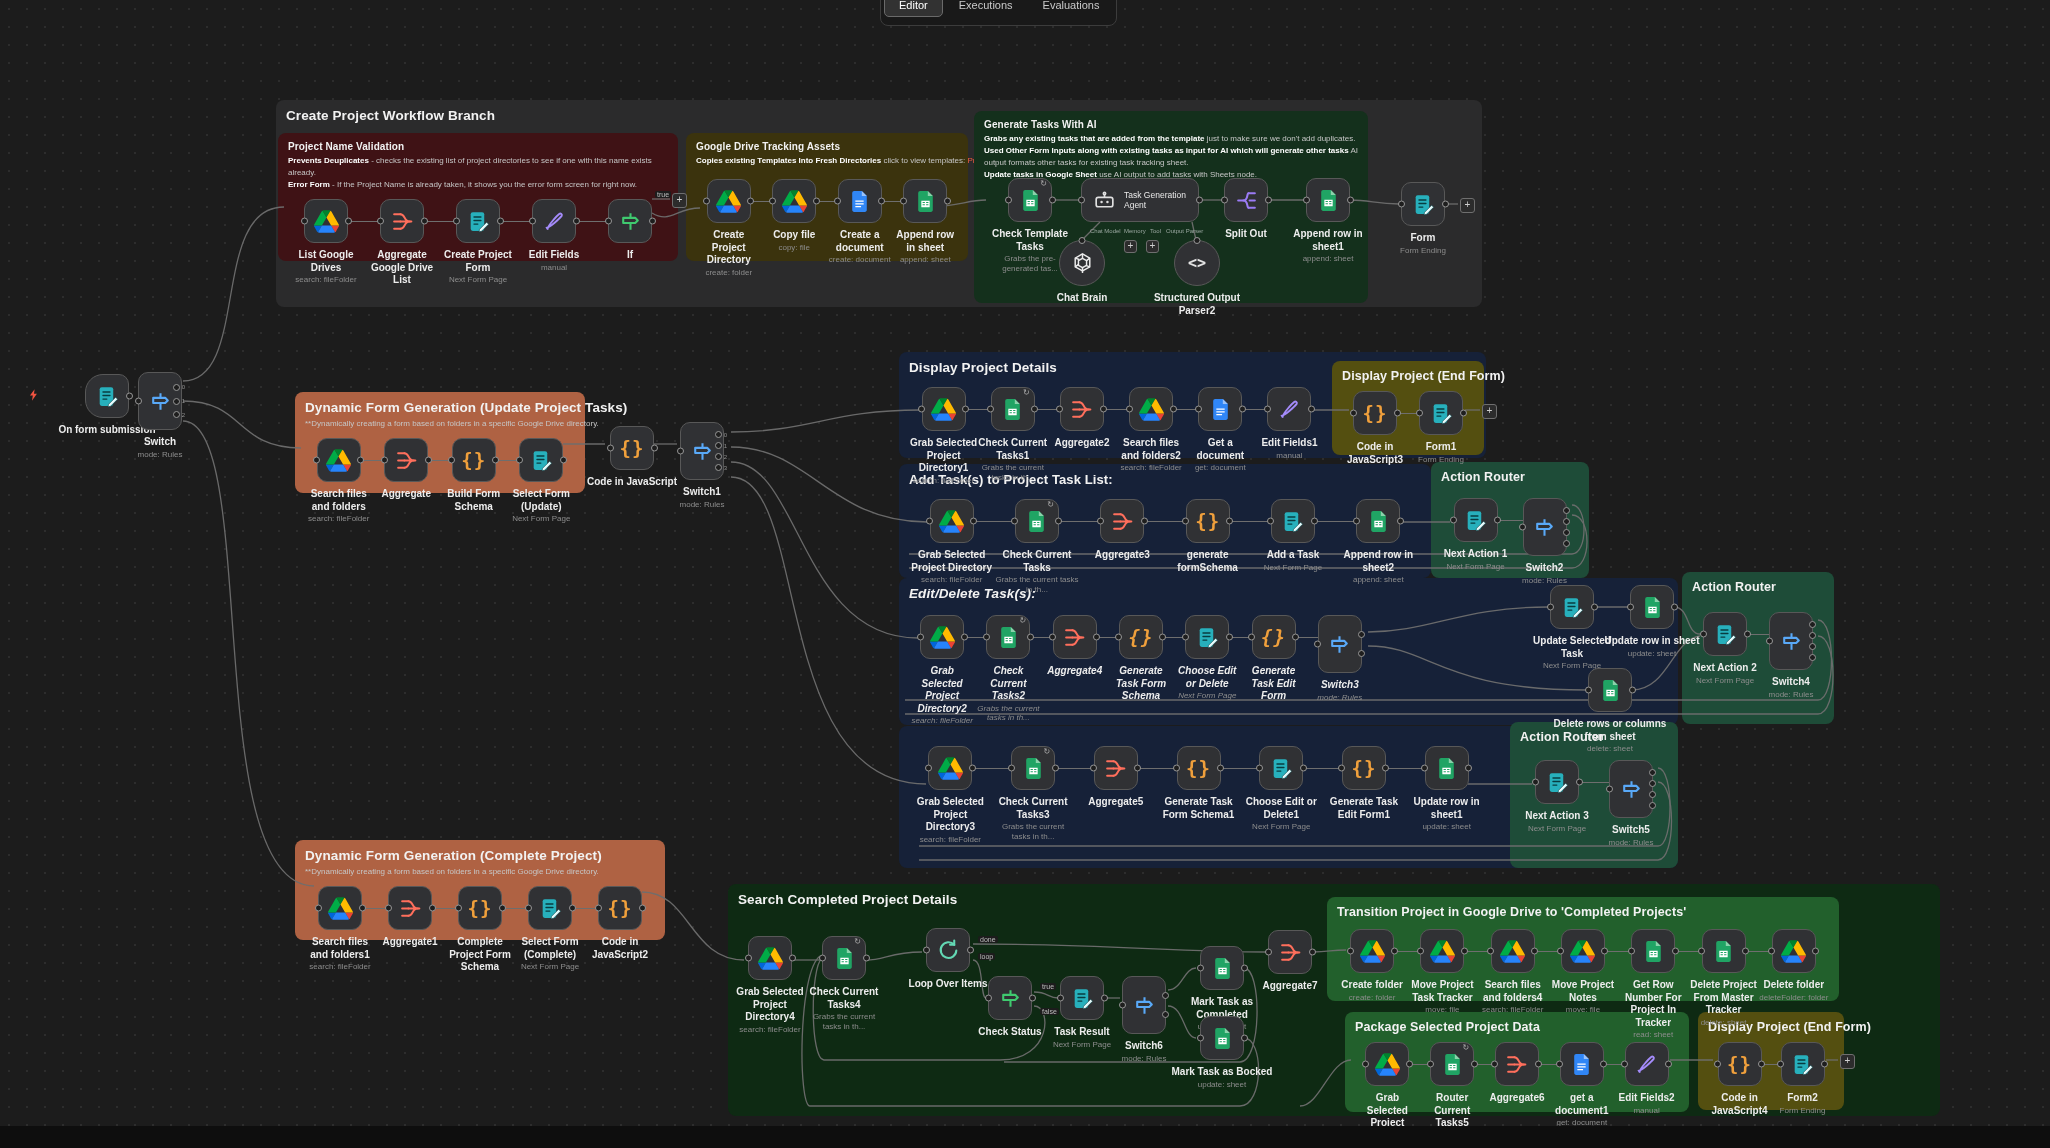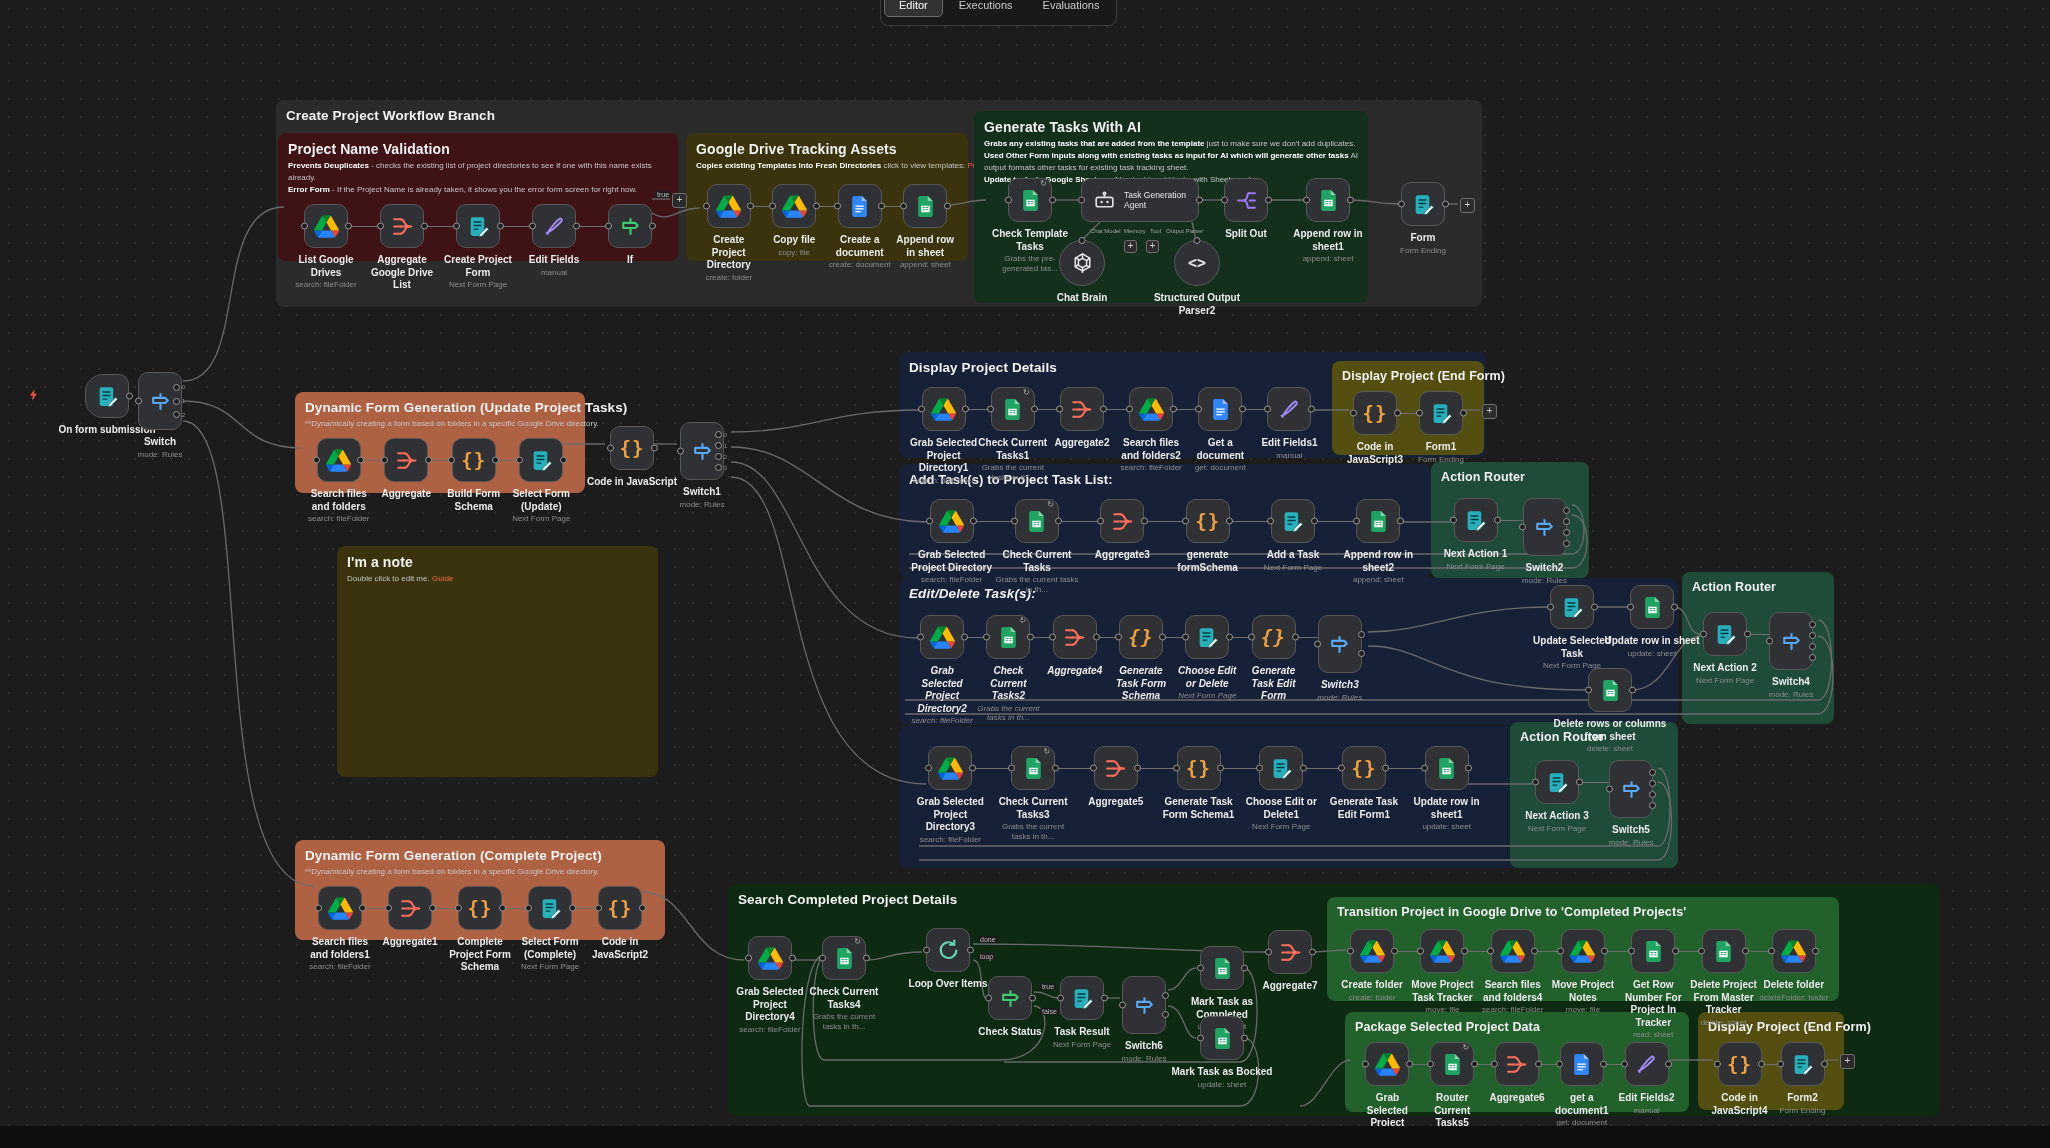--- a/index.html
+++ b/index.html
@@ -3,21 +3,21 @@
 <meta charset="utf-8">
 <style>
   html,body{margin:0;padding:0;background:#141414;}
   #canvas{position:relative;width:2050px;height:1148px;overflow:hidden;
     background-color:#1c1c1c;
     background-image:radial-gradient(#2d2d2d 1px, transparent 1.2px);
     background-size:18px 18px;
     font-family:"Liberation Sans", sans-serif;color:#ddd;}
   .wires{position:absolute;left:0;top:0;z-index:1;pointer-events:none;}
   .sec{position:absolute;border-radius:8px;padding:8px 10px;box-sizing:border-box;}
-  .sec h3{margin:0;font-size:14px;font-weight:700;color:#f2f2f2;letter-spacing:.1px;white-space:nowrap;}
+  .sec h3{margin:0;font-size:10px;font-weight:700;color:#f2f2f2;letter-spacing:.1px;white-space:nowrap;}
   .sec.small h3{font-size:12.5px;}
   .rich{margin-top:3px;}
   .rline{font-size:8px;color:#c6c6c6;line-height:1.5;}
   .rline b{color:#ffffff;}
   .node-row{position:relative;display:flex;margin-top:10px;}
   .node-row::before{content:'';position:absolute;left:24px;right:24px;top:var(--wy,22px);height:1.4px;background:#6e6e6e;}
   .nslot{flex:1;display:flex;flex-direction:column;align-items:center;position:relative;z-index:2;min-width:0;}
   .fnode{position:absolute;display:flex;flex-direction:column;align-items:center;z-index:2;}
   .nbox{width:44px;height:44px;background:#303134;border:1px solid #585858;border-radius:10px;
     display:flex;align-items:center;justify-content:center;position:relative;flex-shrink:0;box-sizing:border-box;}
@@ -525,26 +525,20 @@
           <span class="op">
             <i></i>
             <span class="pl">3</span>
           </span>
         </div>
       </div>
       <div class="nlabel">Switch1</div>
       <div class="nsub">mode: Rules</div>
     </div>
 
-  <div class="sec" style="left:337px;top:546px;width:321px;height:231px;background:#3b330d;">
-    <h3>I'm a note</h3>
-    <div class="rich" style="font-size:9px">
-        <div class="rline"><span>Double click to edit me. </span><span style="color: rgb(238, 108, 69);">Guide</span></div>
-      </div>
-  </div>
 
   <div class="sec" style="left:899px;top:352px;width:587px;height:106px;background:#162138;">
     <h3 style="font-size:13.5px">Display Project Details</h3>
     <div class="node-row" style="margin-top:12px;margin-right:152px">
         <div class="nslot">
           <div class="nbox">
             <span style="display: flex;">
               <svg viewBox="0 0 87.3 78">
                 <path fill="#0066da" d="m6.6 66.85 3.85 6.65c.8 1.4 1.95 2.5 3.3 3.3l13.75-23.8h-27.5c0 1.55.4 3.1 1.2 4.5z"></path>
                 <path fill="#00ac47" d="m43.65 25-13.75-23.8c-1.35.8-2.5 1.9-3.3 3.3l-25.4 44a9.06 9.06 0 0 0-1.2 4.5h27.5z"></path>

